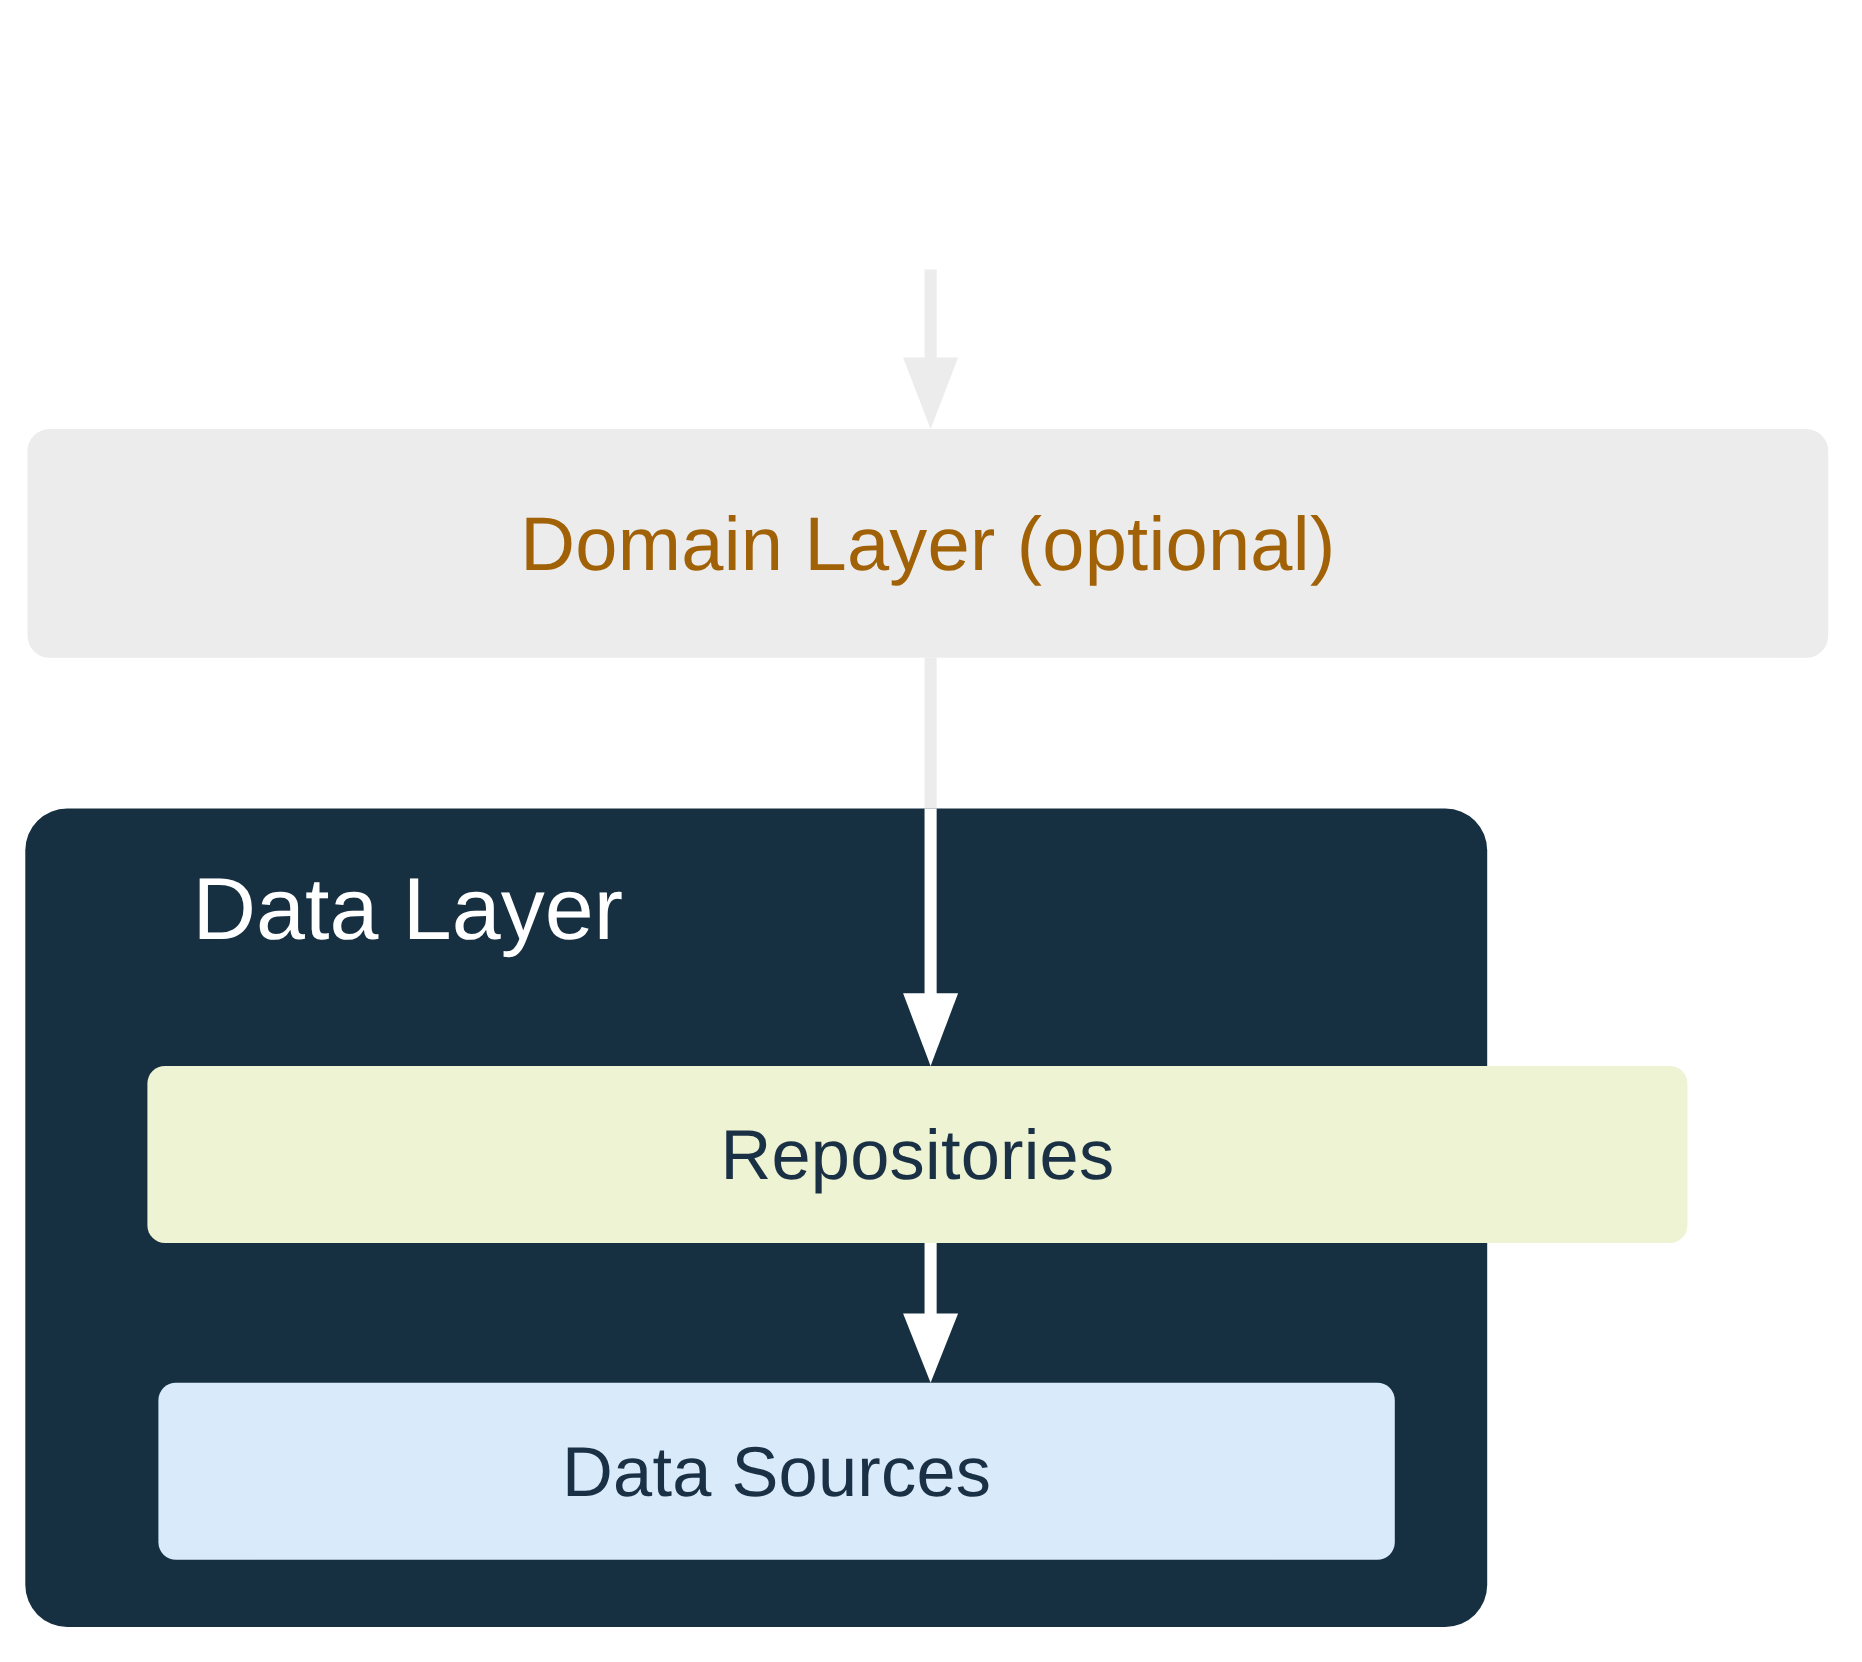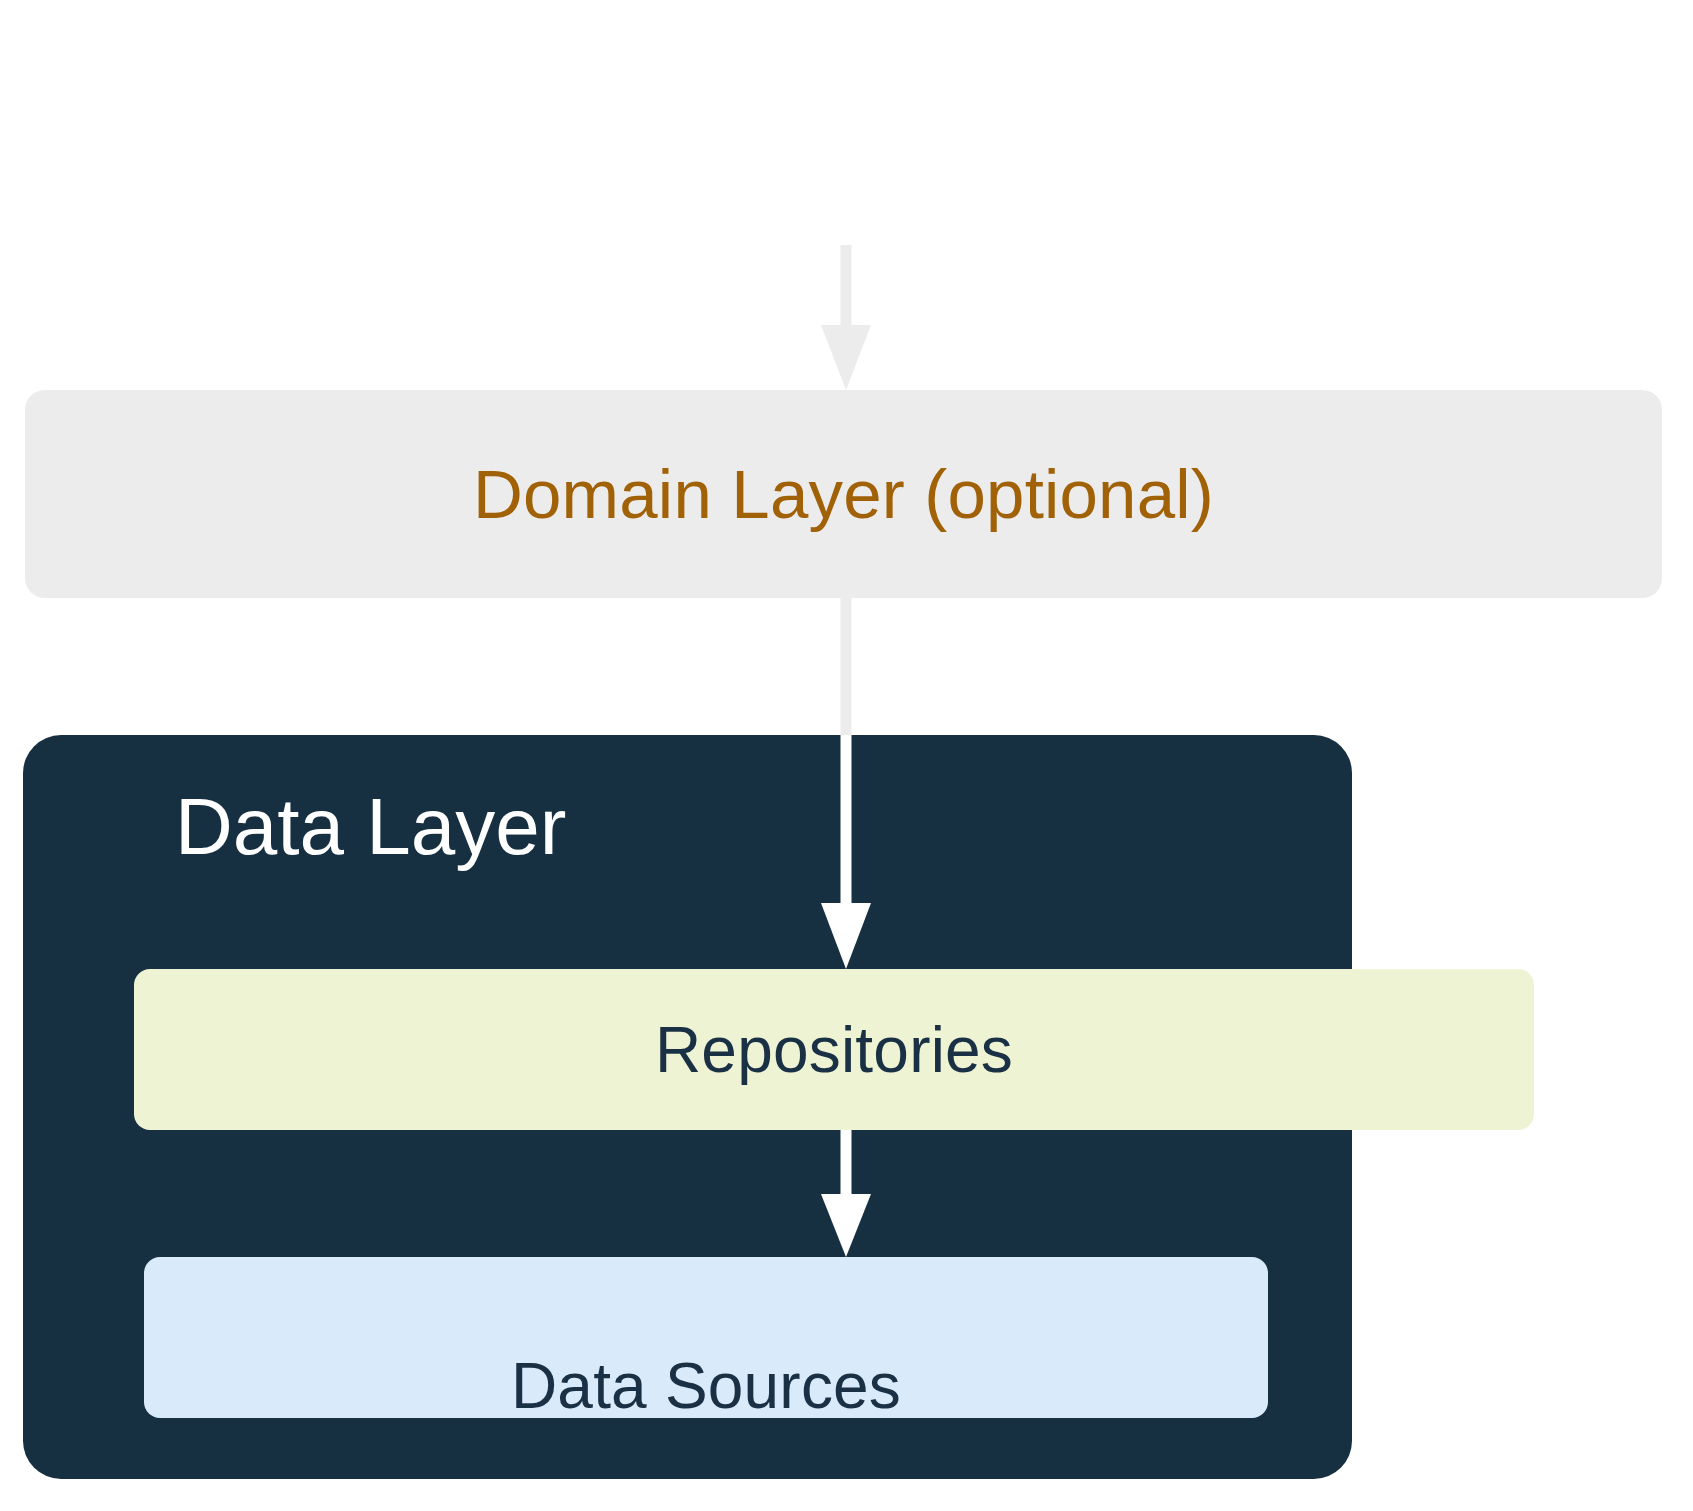--- a/index.html
+++ b/index.html
@@ -100,21 +100,20 @@
   }
 
   
   #data-sources-box {
     left: 144px;
     top: 1257px;
     width: 1124px;
     height: 161px;
     background: #d9eafb;
     border-radius: 16px;
-    align-items: flex-end;
   }
   #data-sources-box .layer-label {
     font-size: 64px;
     color: #1a3044;
   }
 
   
   .arrow {
     position: absolute;
     pointer-events: none;

